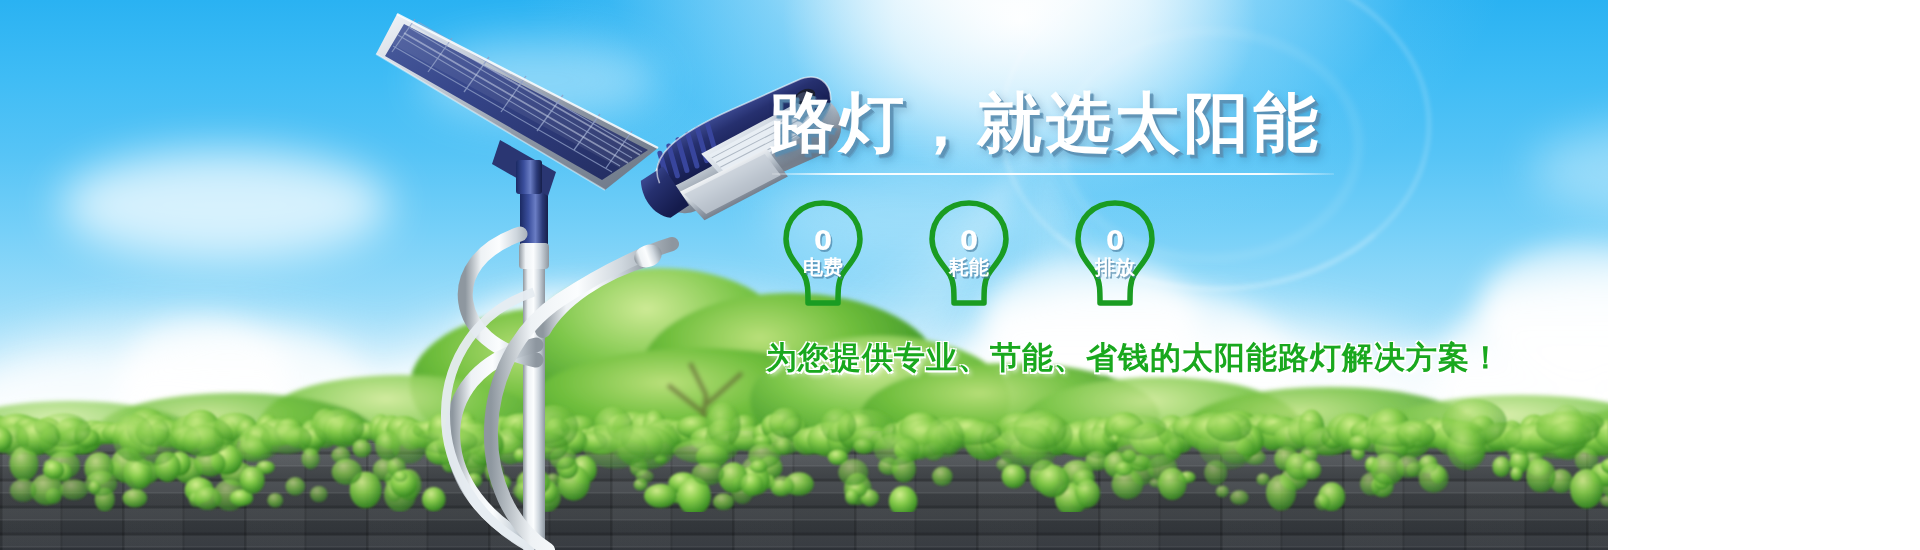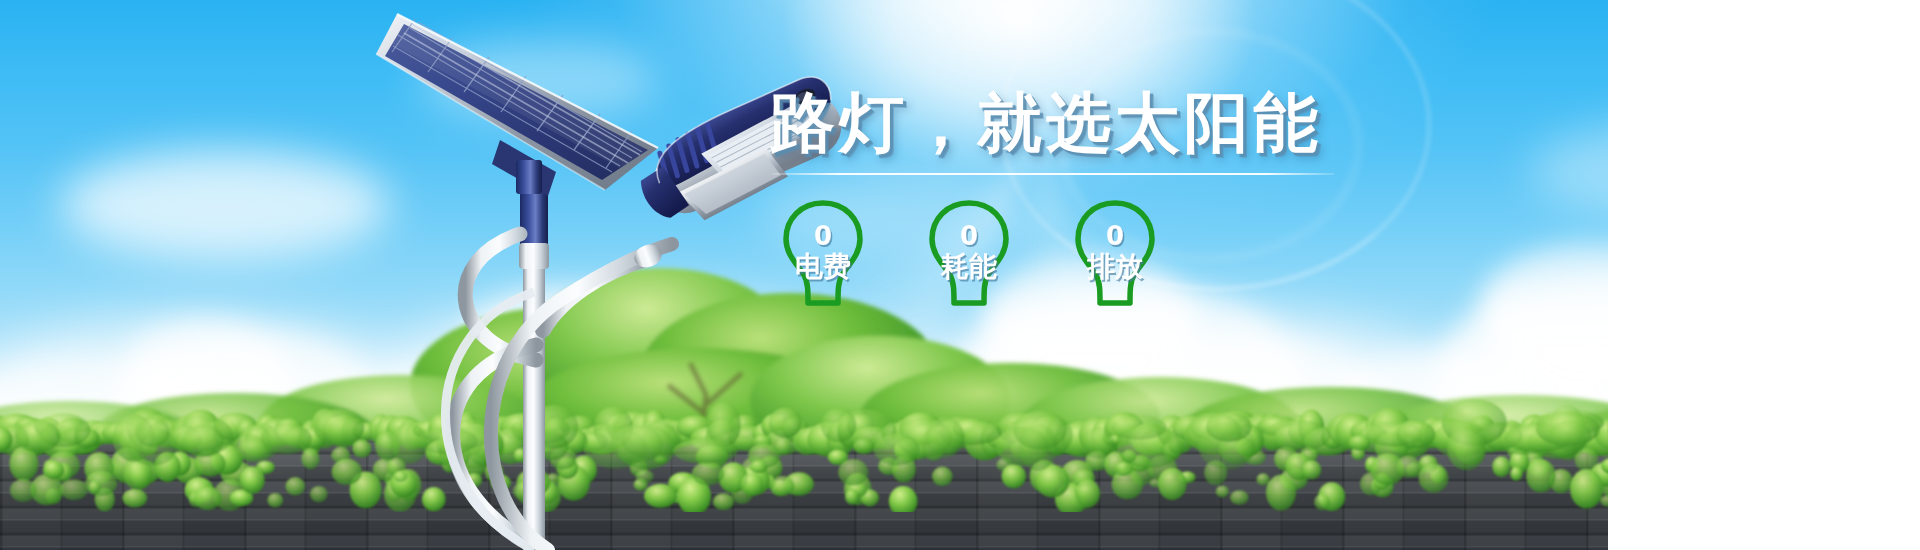--- a/index.html
+++ b/index.html
@@ -156,21 +156,21 @@
     font-size:26px;
     color:#ffffff;
     line-height:1;
     margin-bottom:3px;
     text-shadow:1.5px 1.5px 0 rgba(70,125,160,.65);
   }
   .badge-label{
     position:relative; z-index:2;
     font-family:"DejaVu Sans","Liberation Sans",sans-serif;
     font-weight:700;
-    font-size:28px;
+    font-size:20px;
     line-height:1.08;
     color:#ffffff;
     text-align:center;
     letter-spacing:0px;
     text-shadow:1.5px 1.5px 0 rgba(70,125,160,.65);
   }
   .badge.no-num .badge-label{ font-size:23px; line-height:1.12; }
 
   .subline{
     margin-top:30px;
@@ -991,16 +991,17 @@
         <svg class="bulb" viewBox="0 0 86 108">
           <path d="M43 4 C 21 4, 6 20, 6 40 C 6 56, 18 66, 24 76 C 28 83, 28 92, 28 104 L 58 104 C 58 92, 58 83, 62 76 C 68 66, 80 56, 80 40 C 80 20, 65 4, 43 4 Z" fill="none" stroke="#1a9c22" stroke-width="5.5" stroke-linejoin="round"></path>
         </svg>
         <div class="badge-num">0</div>
         <div class="badge-label">排放</div>
       </div>
 
 
     </div>
 
+    <div class="subline">为您提供专业、节能、省钱的太阳能路灯解决方案！</div>
 
   </div>
 
 </div>
 
 </body></html>

